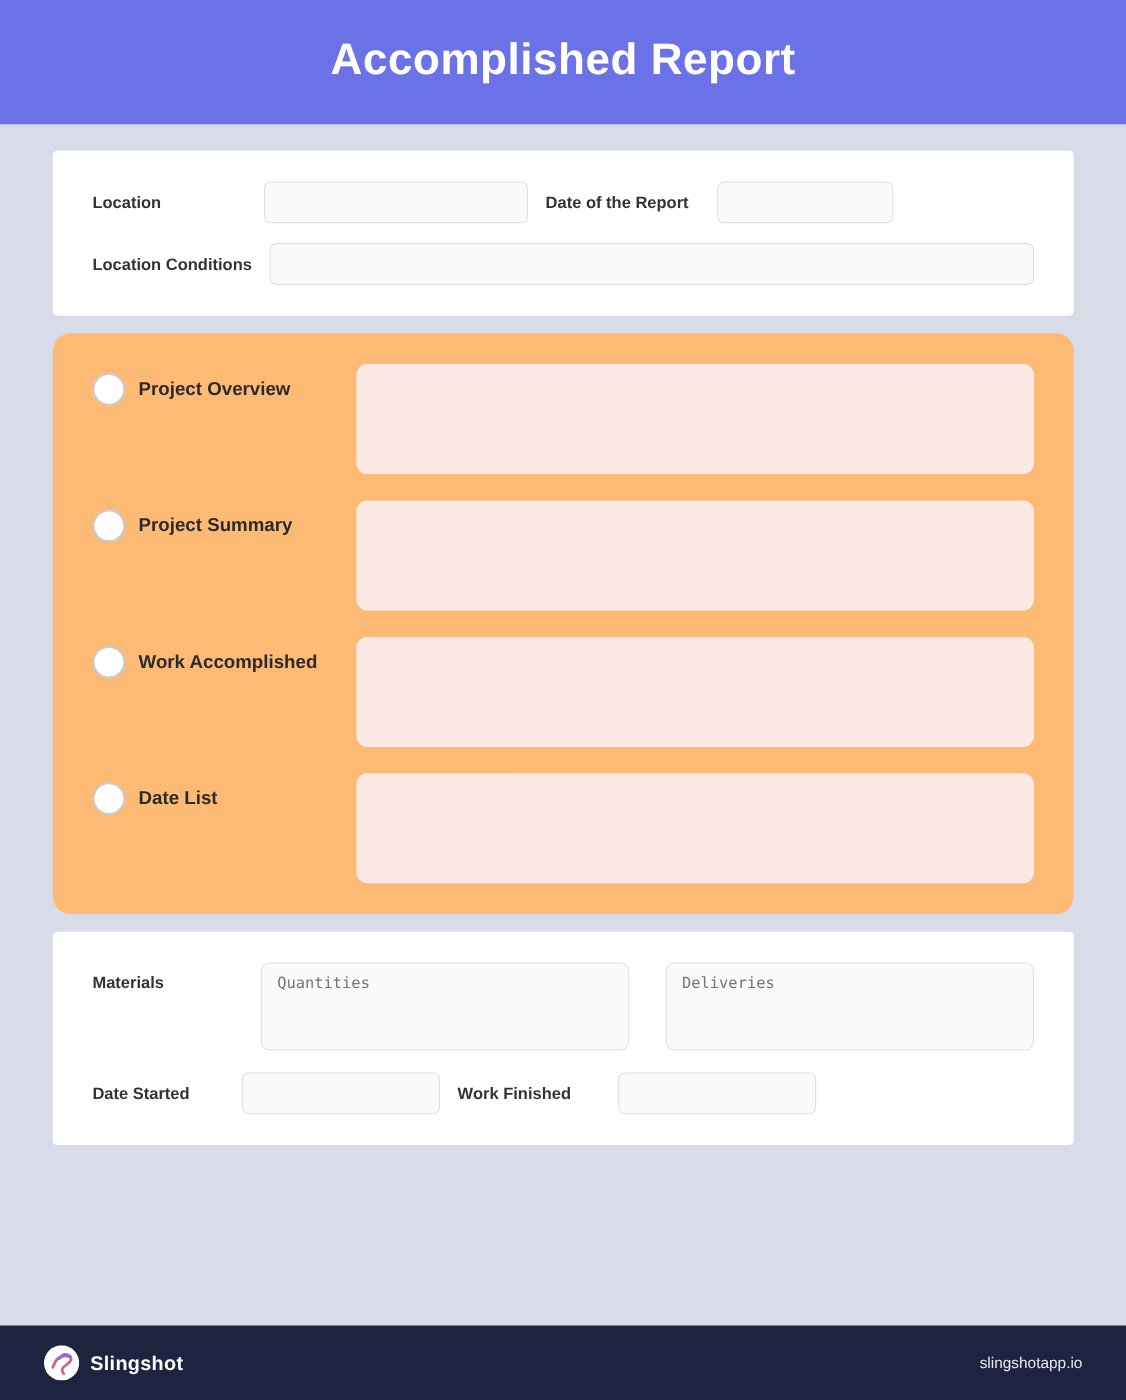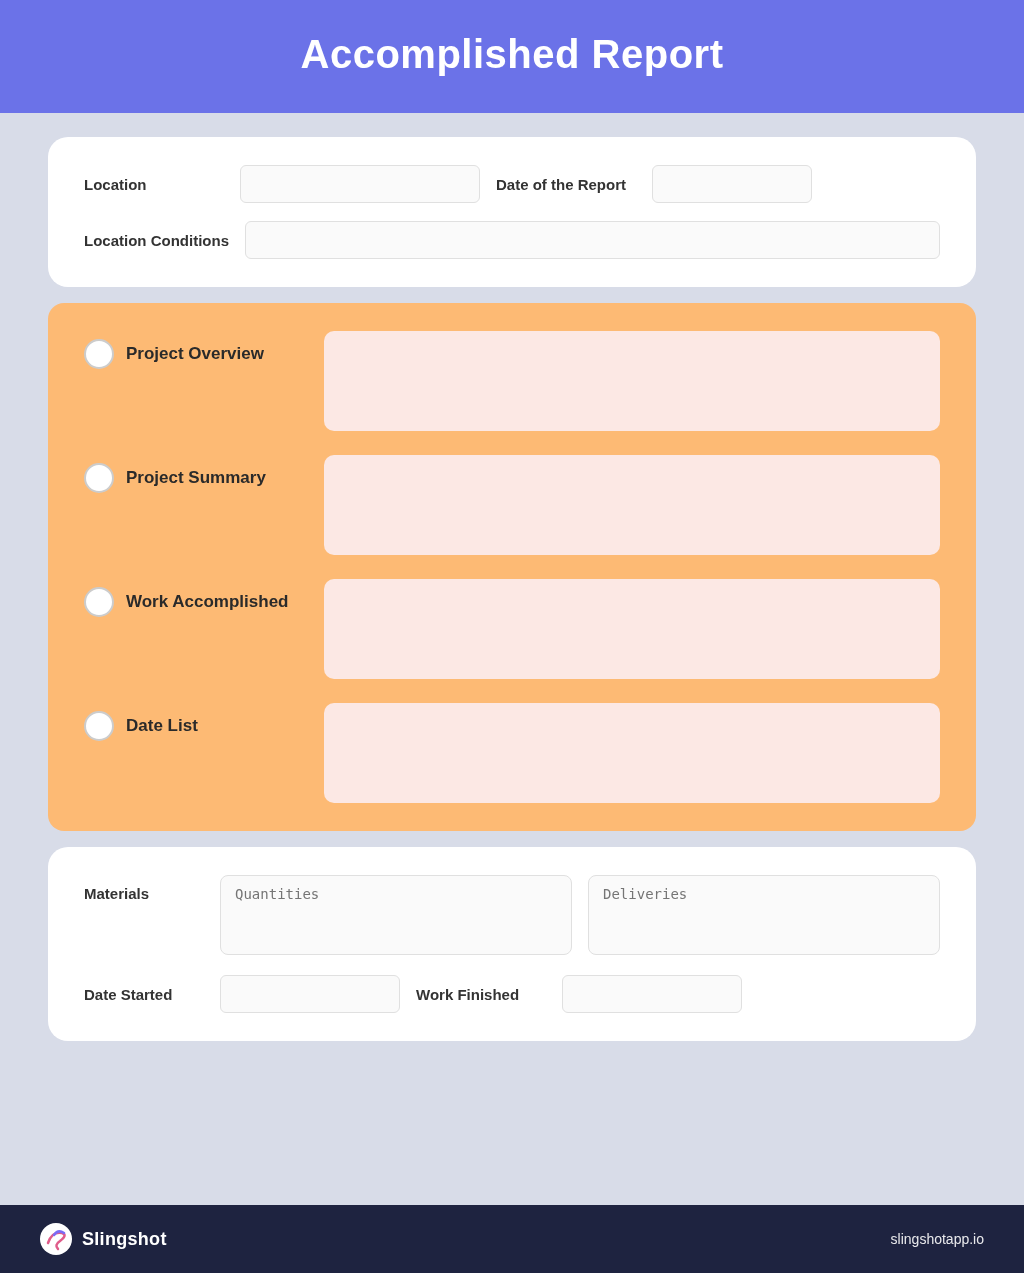--- a/index.html
+++ b/index.html
@@ -26,21 +26,21 @@
     .main-content {
       flex: 1;
       padding: 24px 48px;
       display: flex;
       flex-direction: column;
       gap: 16px;
     }
 
     .card {
       background: #fff;
-      border-radius: 20px;
+      border-radius: 4px;
       padding: 28px 36px;
     }
 
     
     .info-section {
       display: flex;
       flex-direction: column;
       gap: 18px;
     }
 
@@ -128,21 +128,21 @@
     
     .materials-section {
       display: flex;
       flex-direction: column;
       gap: 20px;
     }
 
     .materials-row {
       display: flex;
       align-items: flex-start;
-      gap: 16px;
+      gap: 33px;
     }
 
     .materials-label {
       font-weight: 600;
       font-size: 15px;
       color: #333;
       min-width: 120px;
       padding-top: 10px;
     }
 

